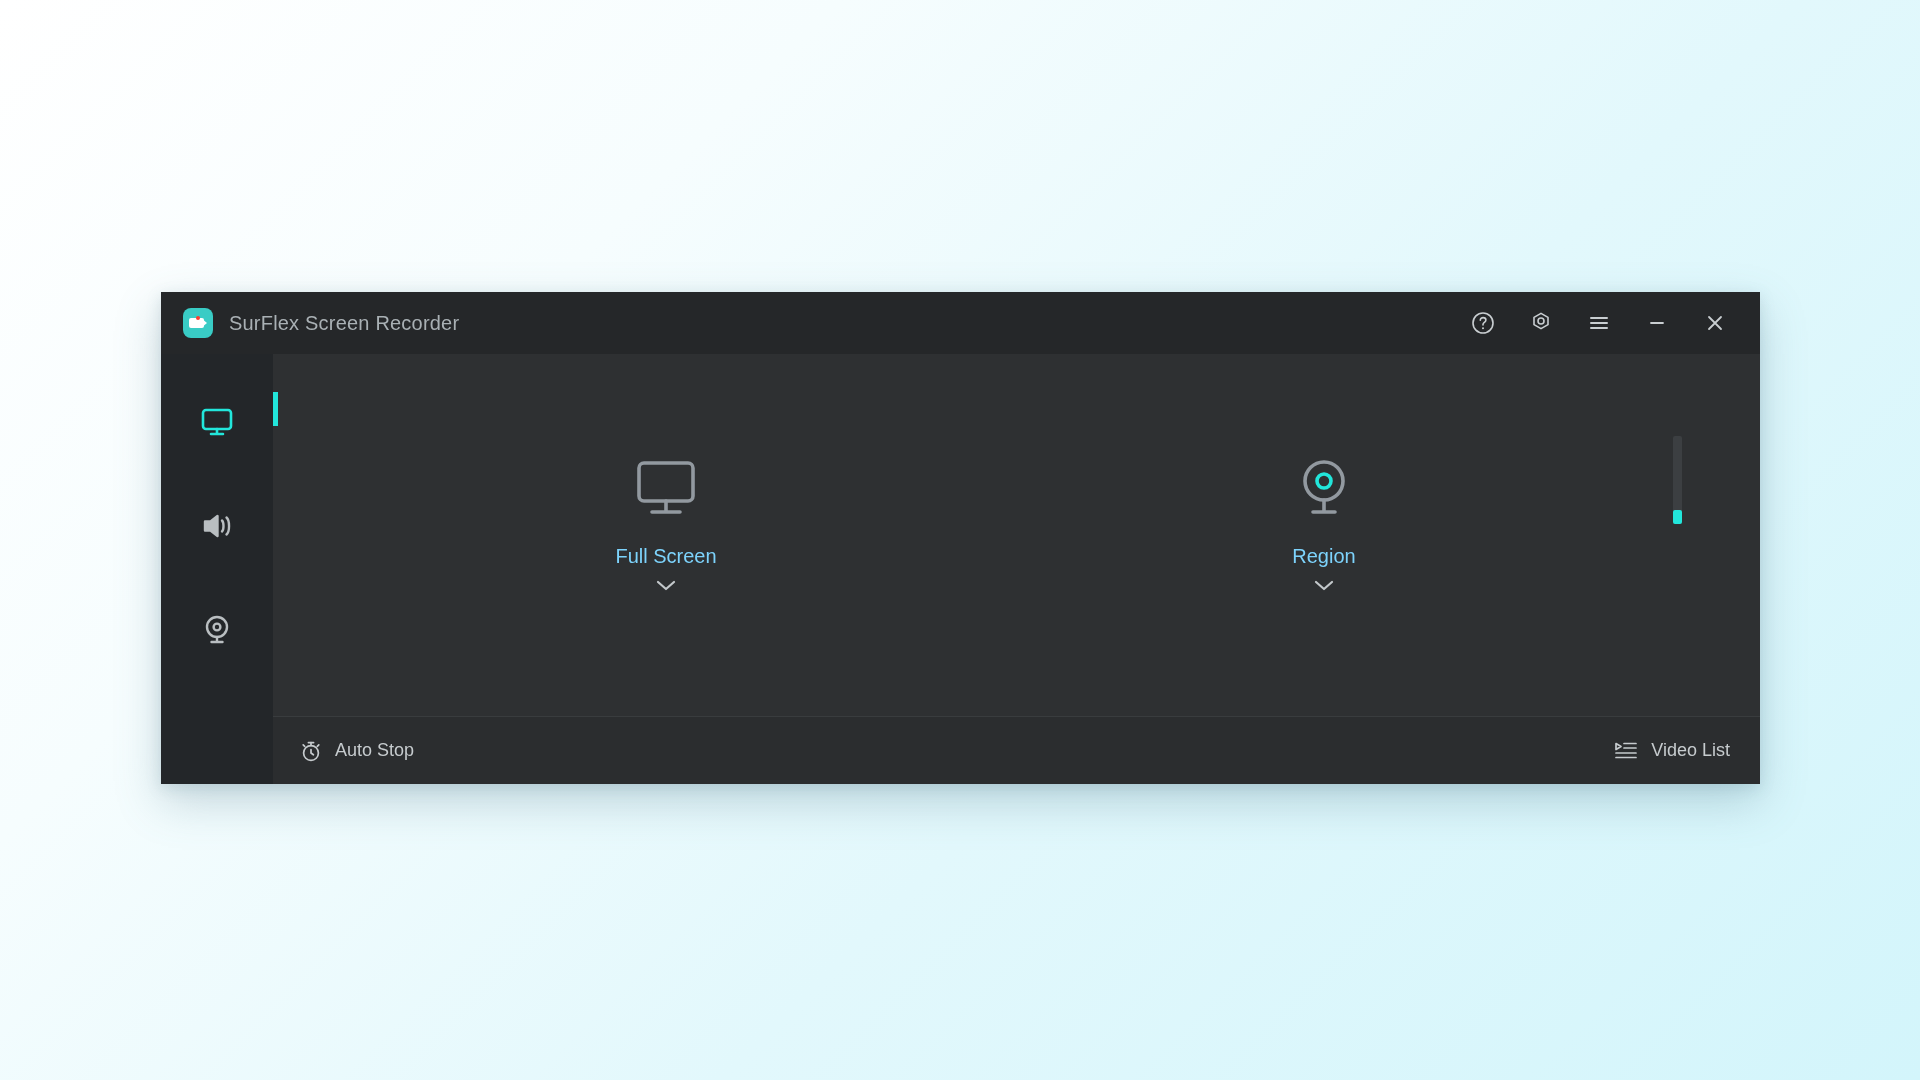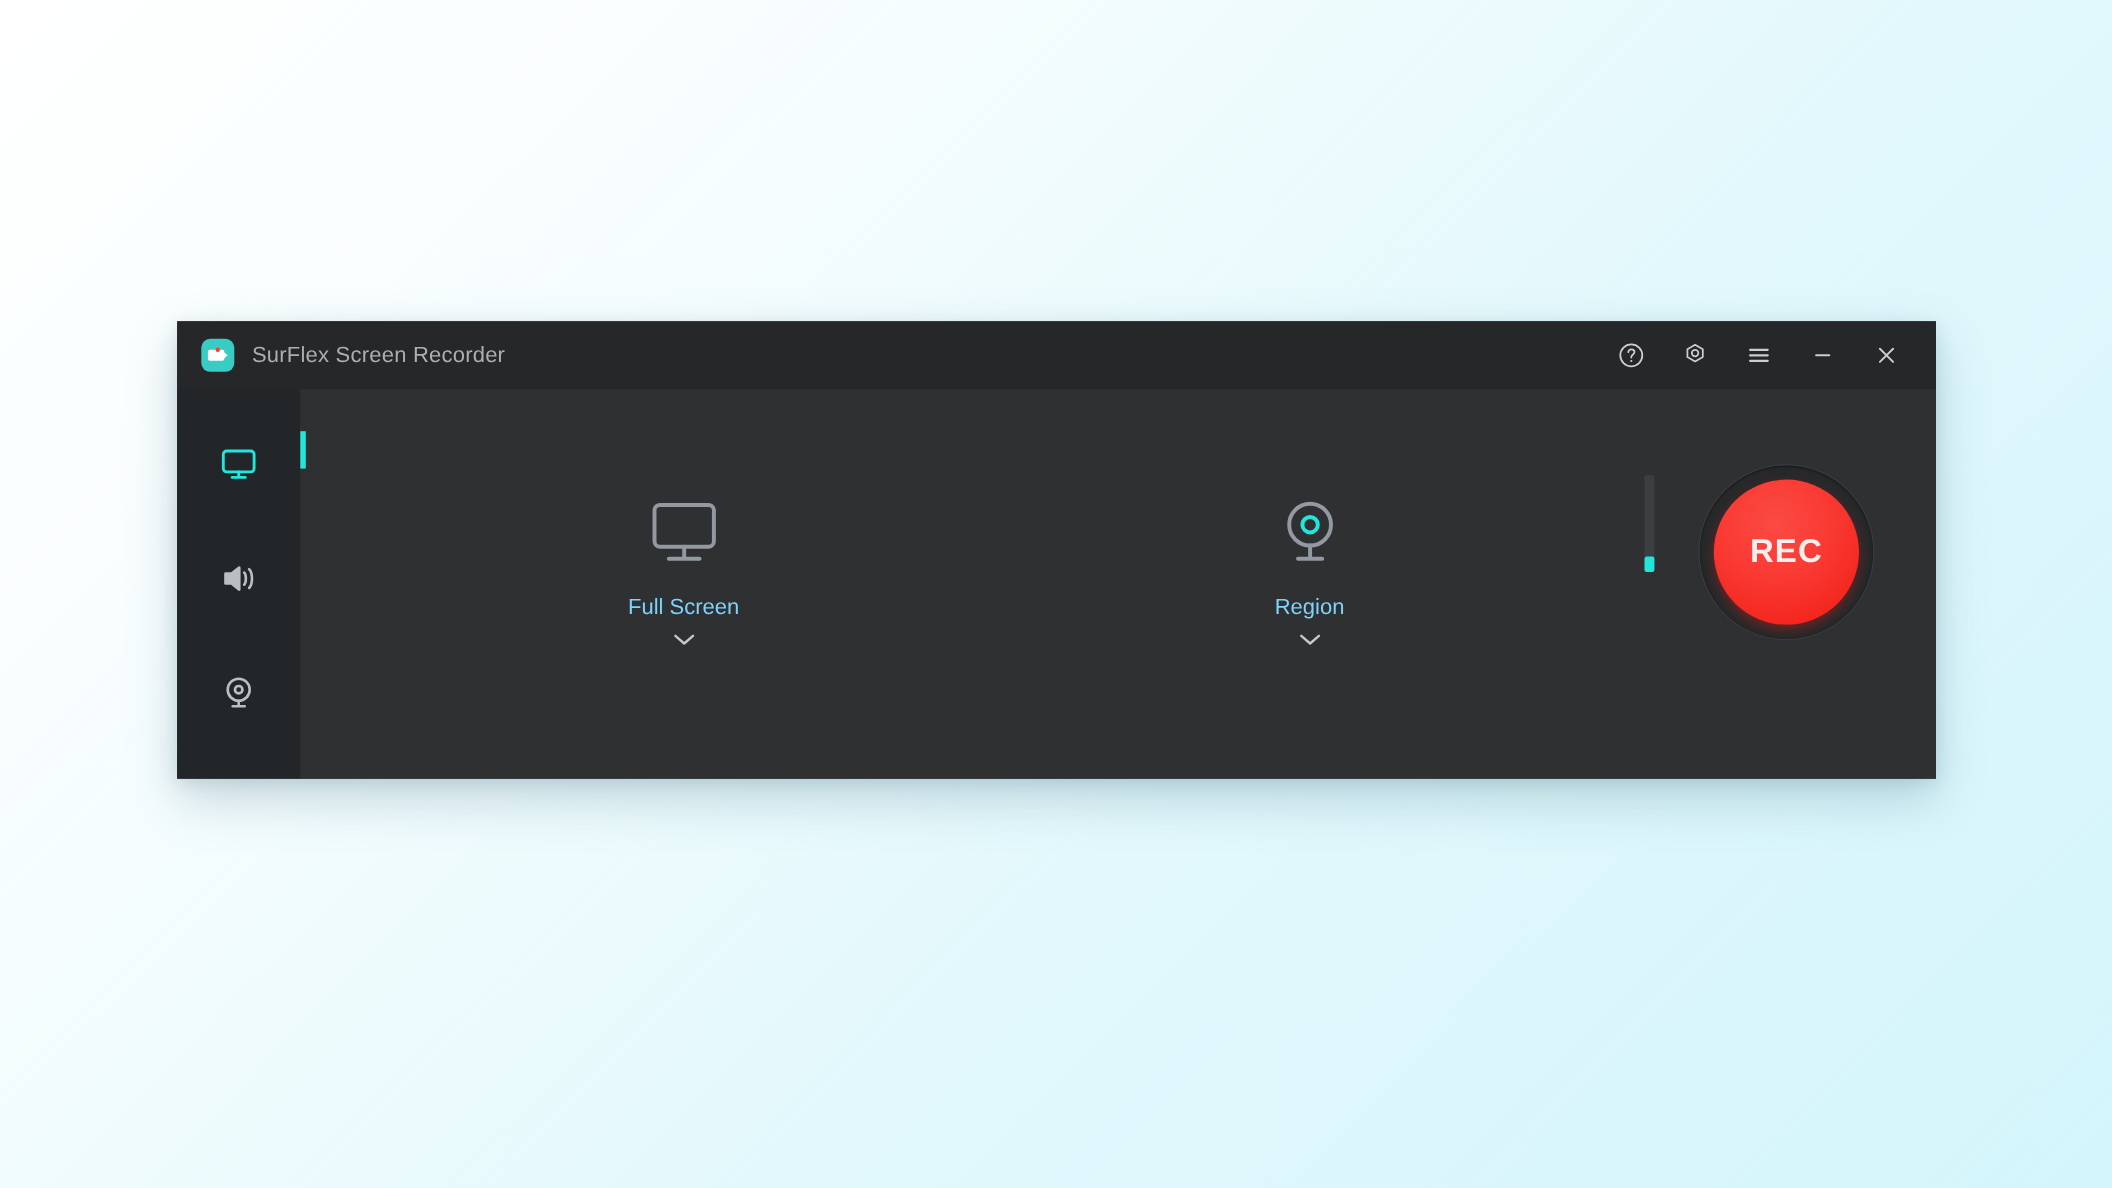--- a/index.html
+++ b/index.html
@@ -15,21 +15,21 @@
     background: linear-gradient(135deg, #ffffff 0%, #f6fdfe 28%, #e2f8fc 60%, #d3f5fb 100%);
     position: relative;
   }
 
   
   .app-window {
     position: absolute;
     left: 161px;
     top: 292px;
     width: 1599px;
-    height: 416px;
+    height: 492px;
     background: #2e3032;
     box-shadow: 0 18px 42px rgba(90, 130, 145, 0.30),
                 0 4px 14px rgba(90, 130, 145, 0.18);
     display: flex;
     flex-direction: column;
     overflow: hidden;
   }
 
   
   .titlebar {
@@ -395,26 +395,43 @@
             </div>
           </div>
 
 
         </div>
 
         <div class="meter">
           <div class="meter-fill" style="height:16%"></div>
         </div>
 
-        <div class="rec-wrap">
-          <div class="rec-ring">
-            <div class="rec-circle">
-              <span class="rec-text">REC</span>
-            </div>
-          </div>
+
+      </div>
+
+      <div class="footer">
+        <div class="foot-btn">
+          <span>
+            <svg width="24" height="24" viewBox="0 0 24 24" fill="none" stroke="currentColor" stroke-width="1.7" stroke-linecap="round" stroke-linejoin="round">
+              <circle cx="12" cy="14" r="7.4"></circle>
+              <path d="M12 10.5V14l2.4 1.8"></path>
+              <path d="M9.4 3.6h5.2"></path>
+              <path d="M12 3.6v2.9"></path>
+              <path d="M18.3 7.4l1.5-1.5M5.7 7.4L4.2 5.9"></path>
+            </svg>
+          </span>
+          <span>Auto Stop</span>
         </div>
 
-      </div>
-
+        <div class="foot-btn right">
+          <span>
+            <svg width="26" height="22" viewBox="0 0 26 22" fill="none" stroke="currentColor" stroke-width="1.7" stroke-linecap="round" stroke-linejoin="round">
+              <path d="M3 3.5l5 3-5 3z"></path>
+              <path d="M11 3.5h12M11 8h12M3 13h20M3 17.5h20"></path>
+            </svg>
+          </span>
+          <span>Video List</span>
+        </div>
+      </div>
 
     </div>
   </div>
 </div>
 
 </body></html>

